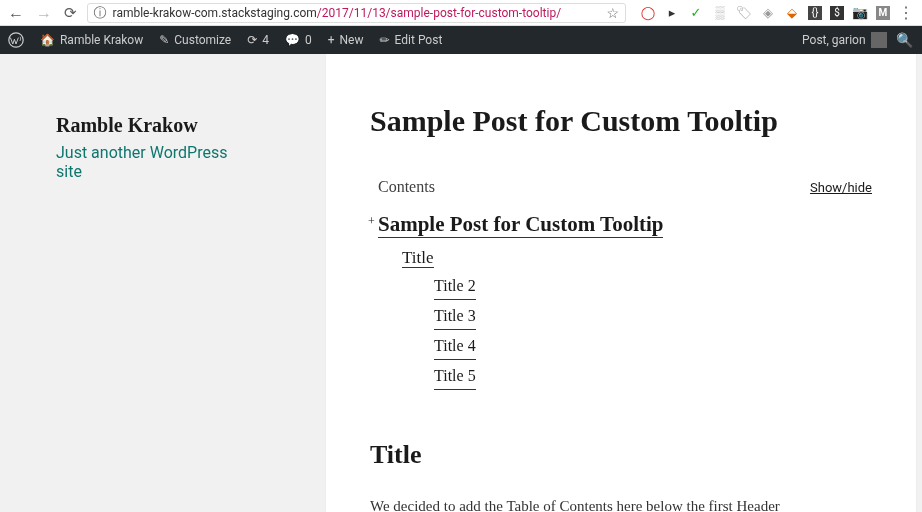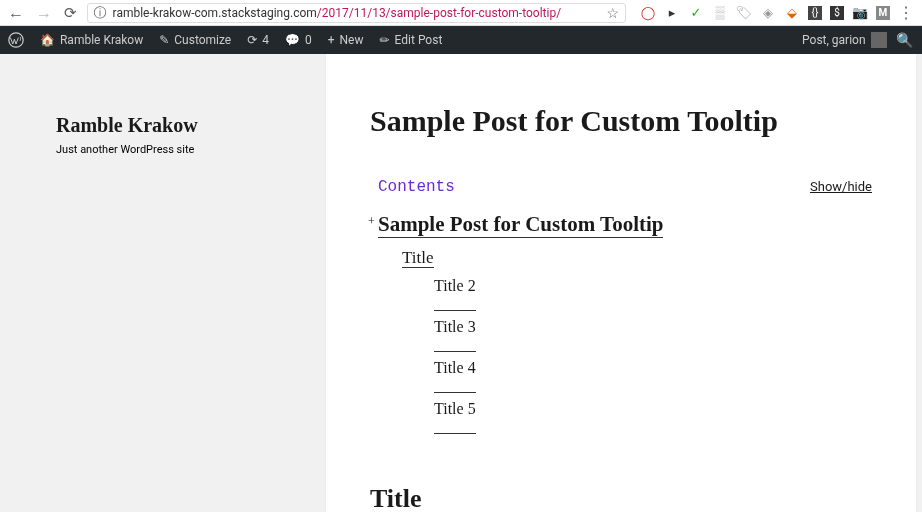--- a/index.html
+++ b/index.html
@@ -20,37 +20,37 @@
     .wp-admin-bar { background: #23282d; height: 28px; display: flex; align-items: center; padding: 0 8px; color: #eee; font-size: 12px; }
     .wp-bar-left { display: flex; align-items: center; gap: 16px; }
     .wp-bar-item { display: flex; align-items: center; gap: 5px; cursor: pointer; color: #ccc; }
     .wp-bar-right { margin-left: auto; display: flex; align-items: center; gap: 10px; }
     .wp-avatar { width: 16px; height: 16px; background: #666; }
     .wp-search { color: #ccc; font-size: 14px; }
     
     .page-wrap { display: flex; min-height: calc(100vh - 54px); }
     .sidebar { width: 276px; background: #f1f1f1; padding: 60px 24px 24px 56px; }
     .site-title { font-family: Georgia, serif; font-size: 20px; font-weight: bold; color: #1a1a1a; margin-bottom: 6px; }
-    .site-tagline { font-size: 11px; color: #000000; }
+    .site-tagline { font-size: 16px; color: #0f766e; }
     
     .content-col { flex: 1; background: #f1f1f1; display: flex; justify-content: flex-start; }
     .content-main { background: #fff; width: 590px; margin-left: 50px; padding: 50px 44px; box-shadow: 0 0 1px rgba(0,0,0,0.1); }
     .post-title { font-family: Georgia, serif; font-size: 30px; font-weight: bold; color: #1a1a1a; margin-bottom: 40px; }
     
     .toc-box { margin-bottom: 50px; padding-left: 8px; }
     .toc-header { display: flex; justify-content: space-between; align-items: baseline; margin-bottom: 16px; }
-    .toc-label { font-family: Liberation Mono, monospace; font-size: 16px; color: #6d28d9; }
+    .toc-label { font-family: Liberation Serif, serif; font-size: 16px; color: #404040; }
     .toc-toggle { font-size: 13px; color: #1a1a1a; text-decoration: underline; cursor: pointer; }
     .toc-l1 { font-family: Georgia, serif; font-size: 21px; font-weight: bold; color: #1a1a1a; border-bottom: 1px solid #333; display: inline-block; position: relative; }
     .toc-plus { font-size: 12px; font-weight: normal; position: absolute; left: -10px; top: 2px; }
     .toc-l2 { margin-left: 24px; margin-top: 10px; }
     .toc-l2 a { font-family: Georgia, serif; font-size: 17px; color: #1a1a1a; text-decoration: none; border-bottom: 1px solid #333; }
     .toc-l3 { margin-left: 56px; margin-top: 8px; }
     .toc-l3-item { margin-bottom: 6px; }
-    .toc-l3-item a { font-family: Georgia, serif; font-size: 16px; color: #1a1a1a; text-decoration: none; border-bottom: 1px solid #333; display: inline-block; padding-bottom: 15px; }
+    .toc-l3-item a { font-family: Georgia, serif; font-size: 16px; color: #1a1a1a; text-decoration: none; border-bottom: 1px solid #333; display: inline-block; padding-bottom: 4px; }
     
     .section-h1 { font-family: Georgia, serif; font-size: 26px; font-weight: bold; color: #1a1a1a; margin-bottom: 24px; }
     .body-text { font-family: Georgia, serif; font-size: 15px; color: #333; line-height: 1.6; }
   </style>
 </head>
 <body>
 
 <div class="browser-chrome">
   <div class="nav-arrows">
     <span class="nav-arrow">←</span>

